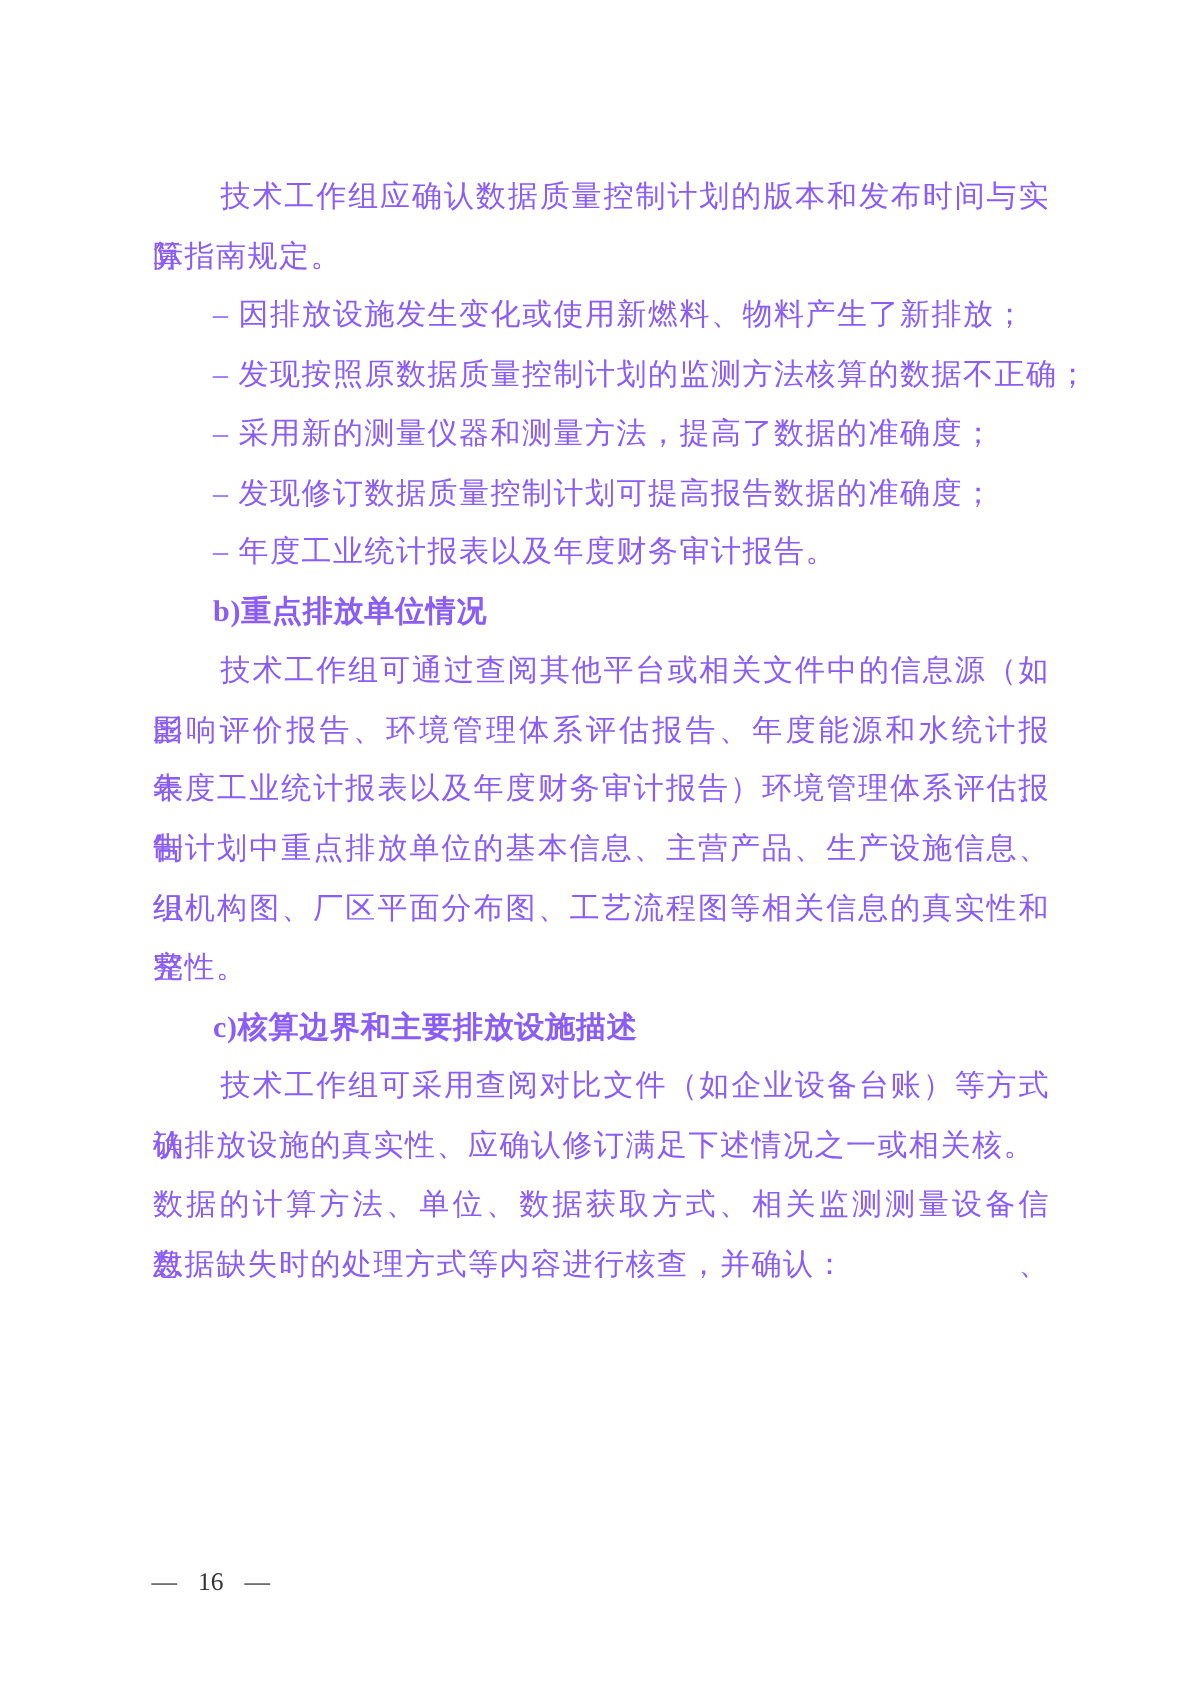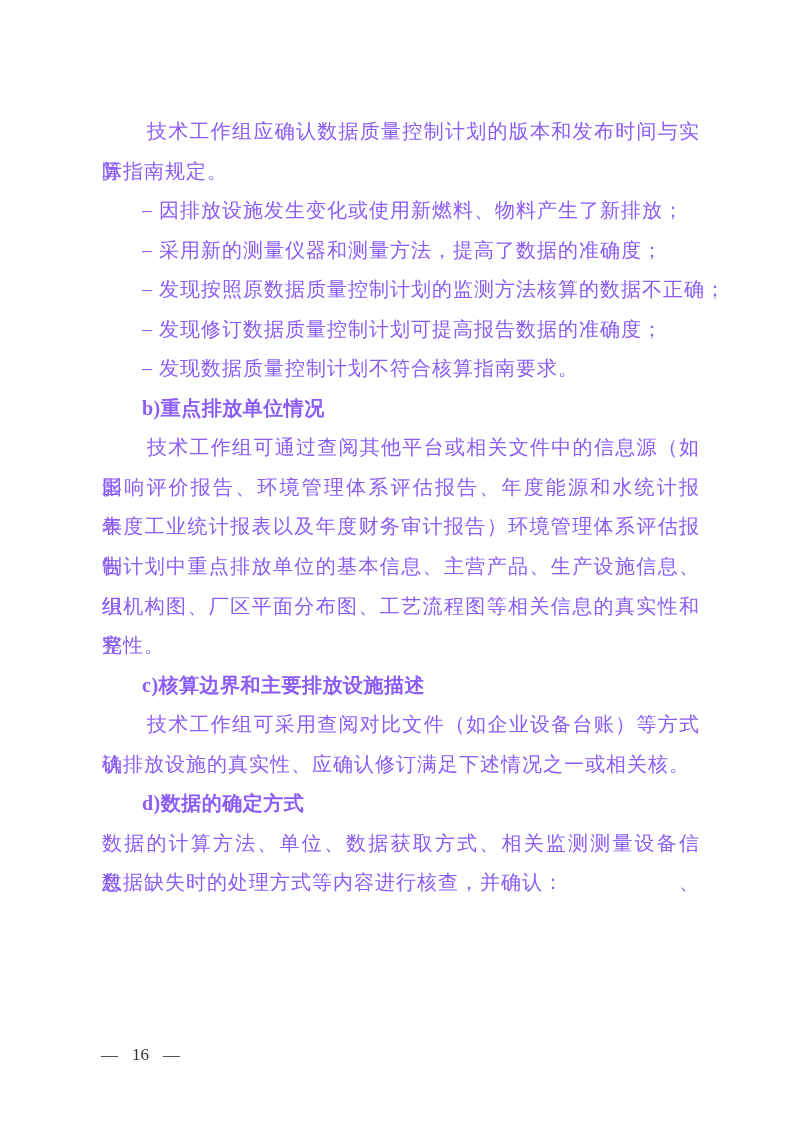--- a/index.html
+++ b/index.html
@@ -61,38 +61,37 @@
 <body>
 
 <div class="page">
 
   <div class="body-text">
 
     <div class="line jfull indent">技术工作组应确认数据质量控制计划的版本和发布时间与实际</div>
     <div class="line">算指南规定。</div>
 
     <div class="line indent-sm">– 因排放设施发生变化或使用新燃料、物料产生了新排放；</div>
+    <div class="line indent-sm">– 发现按照原数据质量控制计划的监测方法核算的数据不正确；</div>
     <div class="line indent-sm">– 采用新的测量仪器和测量方法，提高了数据的准确度；</div>
-    <div class="line indent-sm">– 发现按照原数据质量控制计划的监测方法核算的数据不正确；</div>
     <div class="line indent-sm">– 发现修订数据质量控制计划可提高报告数据的准确度；</div>
-    <div class="line indent-sm">– 发现数据质量控制计划不符合核算指南要求。</div>
+    <div class="line indent-sm">– 年度工业统计报表以及年度财务审计报告。</div>
 
     <div class="line heading indent-sm">b)重点排放单位情况</div>
     <div class="line jfull indent">技术工作组可通过查阅其他平台或相关文件中的信息源（如国</div>
     <div class="line jfull">影响评价报告、环境管理体系评估报告、年度能源和水统计报表、</div>
     <div class="line jfull">年度工业统计报表以及年度财务审计报告）环境管理体系评估报告</div>
     <div class="line jfull">制计划中重点排放单位的基本信息、主营产品、生产设施信息、组</div>
     <div class="line jfull">织机构图、厂区平面分布图、工艺流程图等相关信息的真实性和完</div>
     <div class="line">整性。</div>
 
     <div class="line heading indent-sm">c)核算边界和主要排放设施描述</div>
     <div class="line jfull indent">技术工作组可采用查阅对比文件（如企业设备台账）等方式确</div>
     <div class="line">认排放设施的真实性、应确认修订满足下述情况之一或相关核。</div>
 
-    <div class="line heading indent-sm">d)数据的确定方式</div>
     <div class="line jfull">数据的计算方法、单位、数据获取方式、相关监测测量设备信息、</div>
     <div class="line">数据缺失时的处理方式等内容进行核查，并确认：</div>
 
   </div>
 
   <div class="footer">
     <span>—</span>
     <span>16</span>
     <span>—</span>
   </div>

